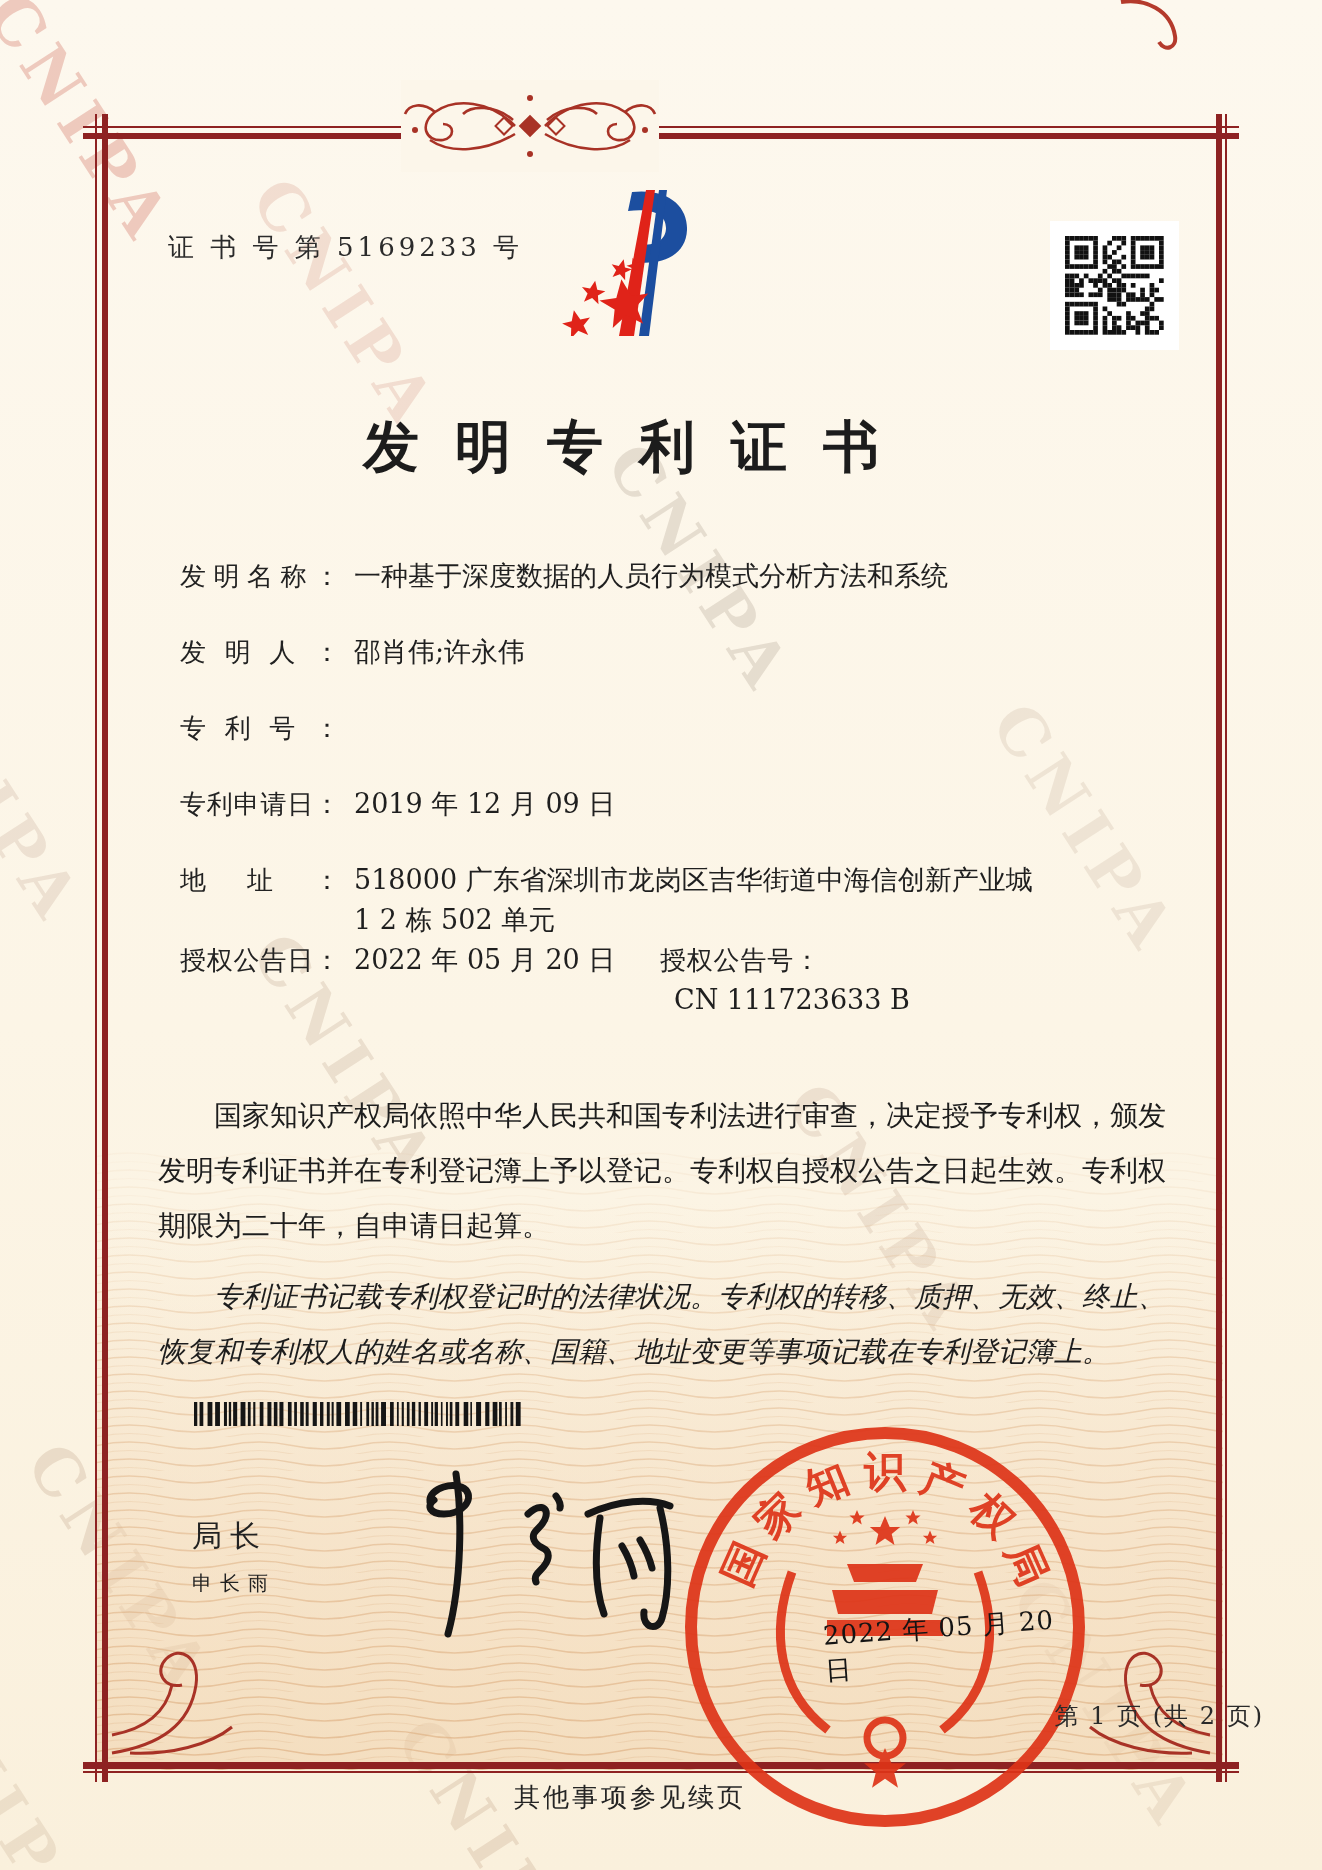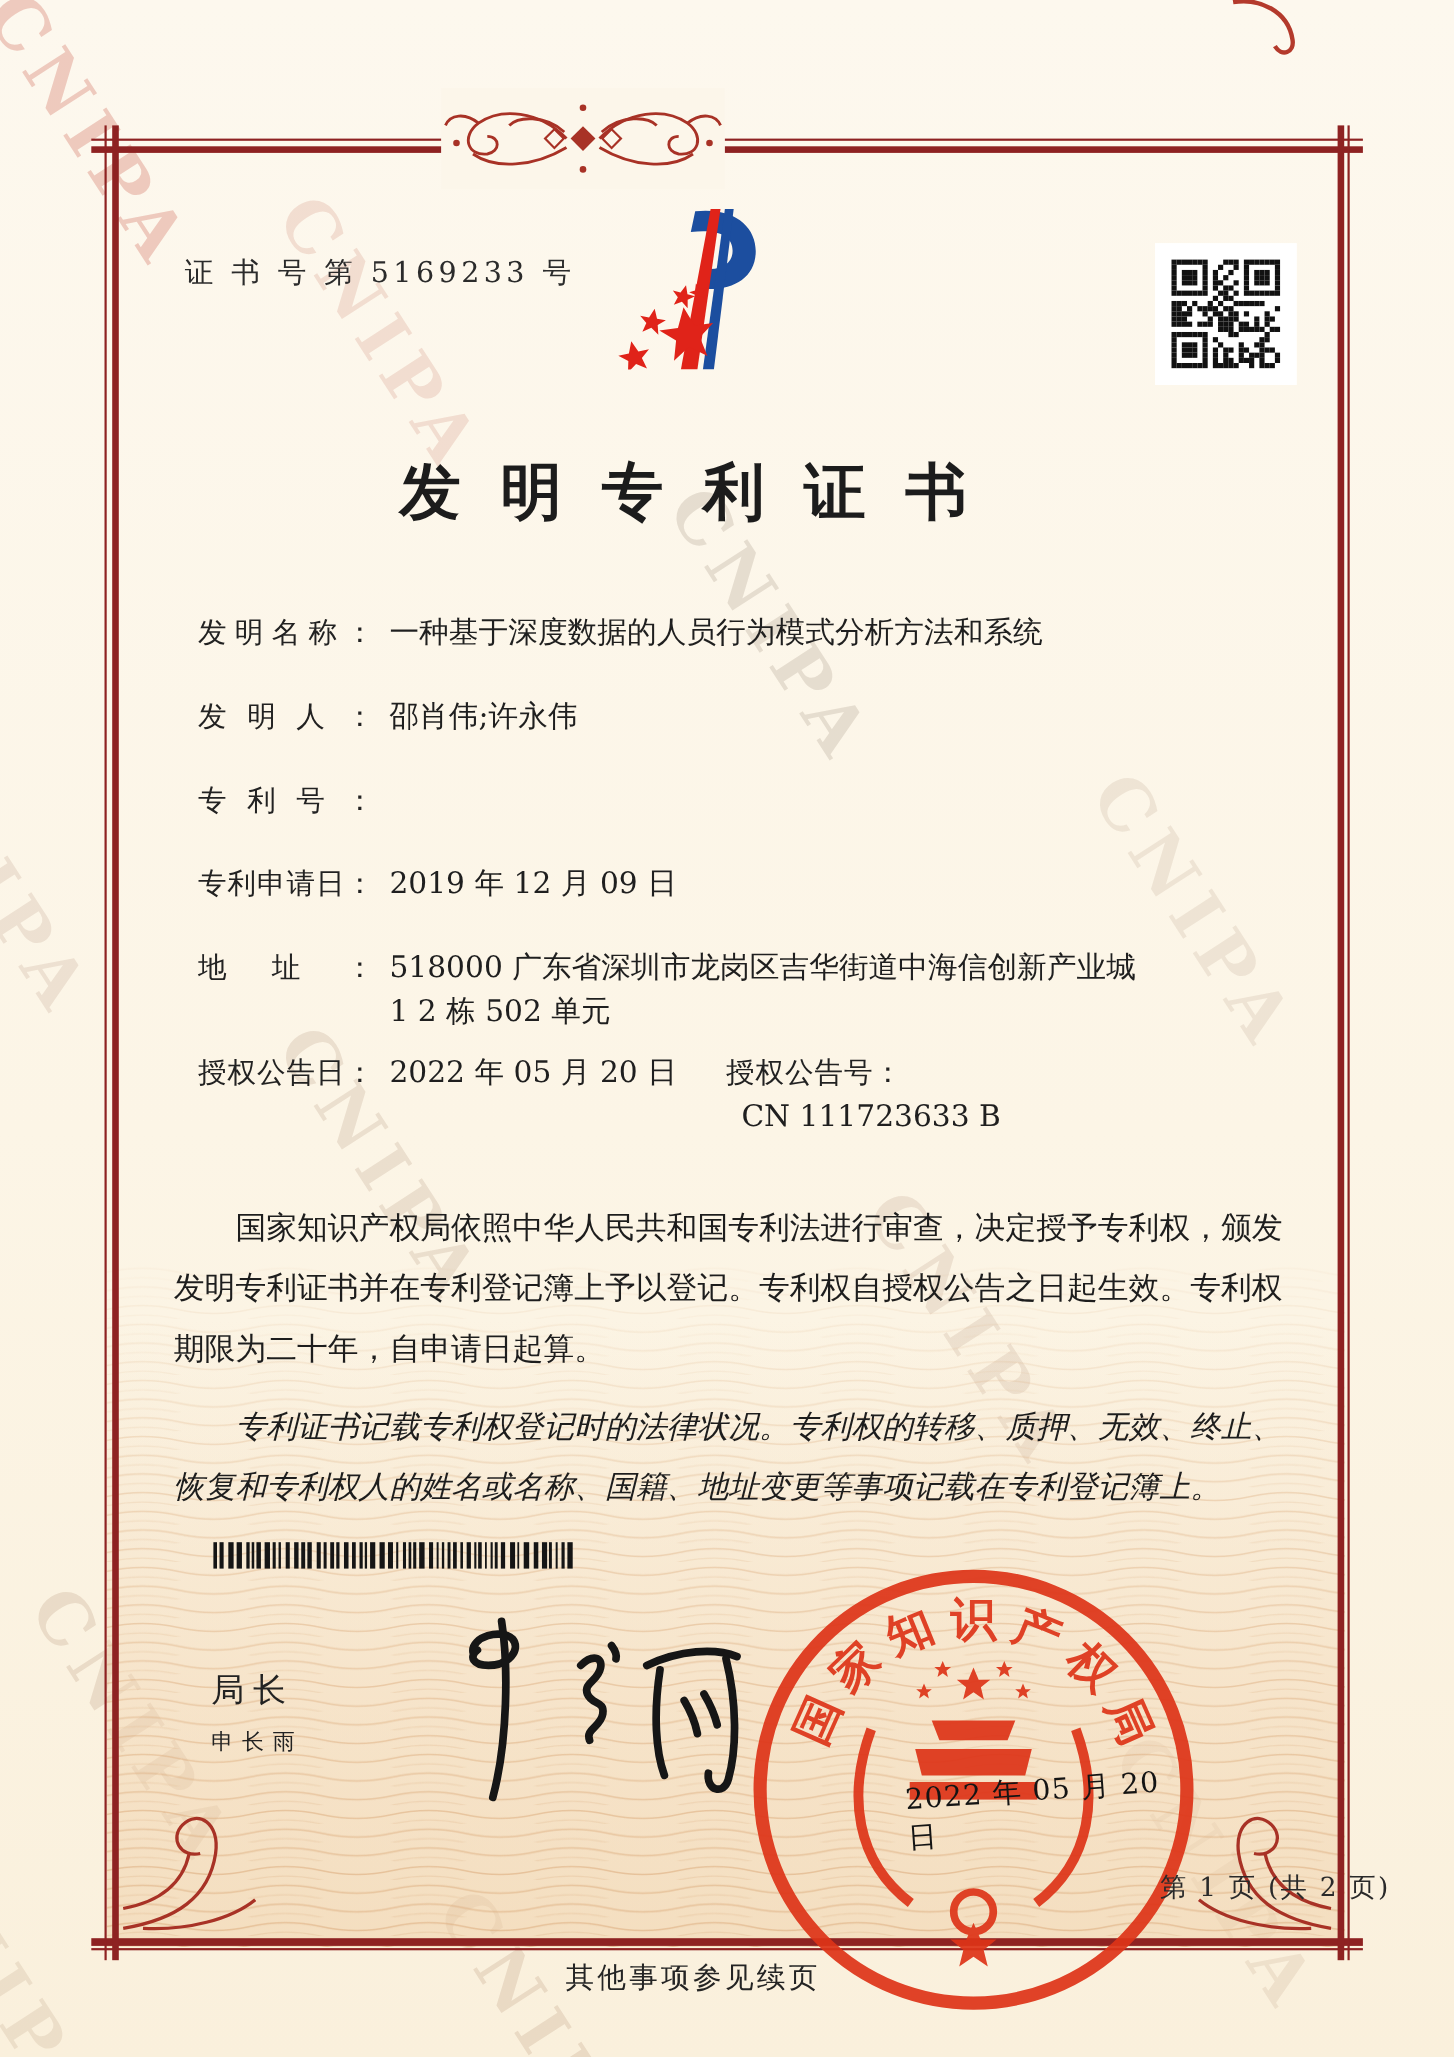--- a/index.html
+++ b/index.html
@@ -16,21 +16,21 @@
   .bl{position:absolute;background:#8e2222;}
   
   .orn{position:absolute;}
   
   .cert-no{position:absolute;left:168px;top:230px;font-size:26px;letter-spacing:4px;color:#2b2b2b;}
   .title{position:absolute;left:-22px;top:410px;width:1322px;text-align:center;
          font-size:56px;font-weight:bold;letter-spacing:36px;color:#1c1c1c;}
   
   .fields{position:absolute;left:180px;top:556px;width:965px;font-size:27px;}
   .f-row{display:flex;margin-bottom:36px;line-height:40px;position:relative;}
-  .f-row.addr{margin-bottom:16px;}
+  .f-row.addr{margin-bottom:0;}
   .f-label{display:inline-block;width:160px;min-width:160px;font-size:26px;
            text-align:justify;text-align-last:justify;color:#222;}
   .f-value{margin-left:14px;color:#1f1f1f;}
   .addr .f-value{max-width:700px;}
   .pair2{position:absolute;left:480px;top:0;display:flex;line-height:40px;flex-direction:column;}
   
   .body-text{position:absolute;left:142px;top:1072px;width:1040px;font-size:28px;
              line-height:55px;text-align:justify;color:#1d1d1d;}
   .body-text p{margin:16px;text-indent:56px;}
   .body-text p + p{margin-top:8px;font-style:italic;}

